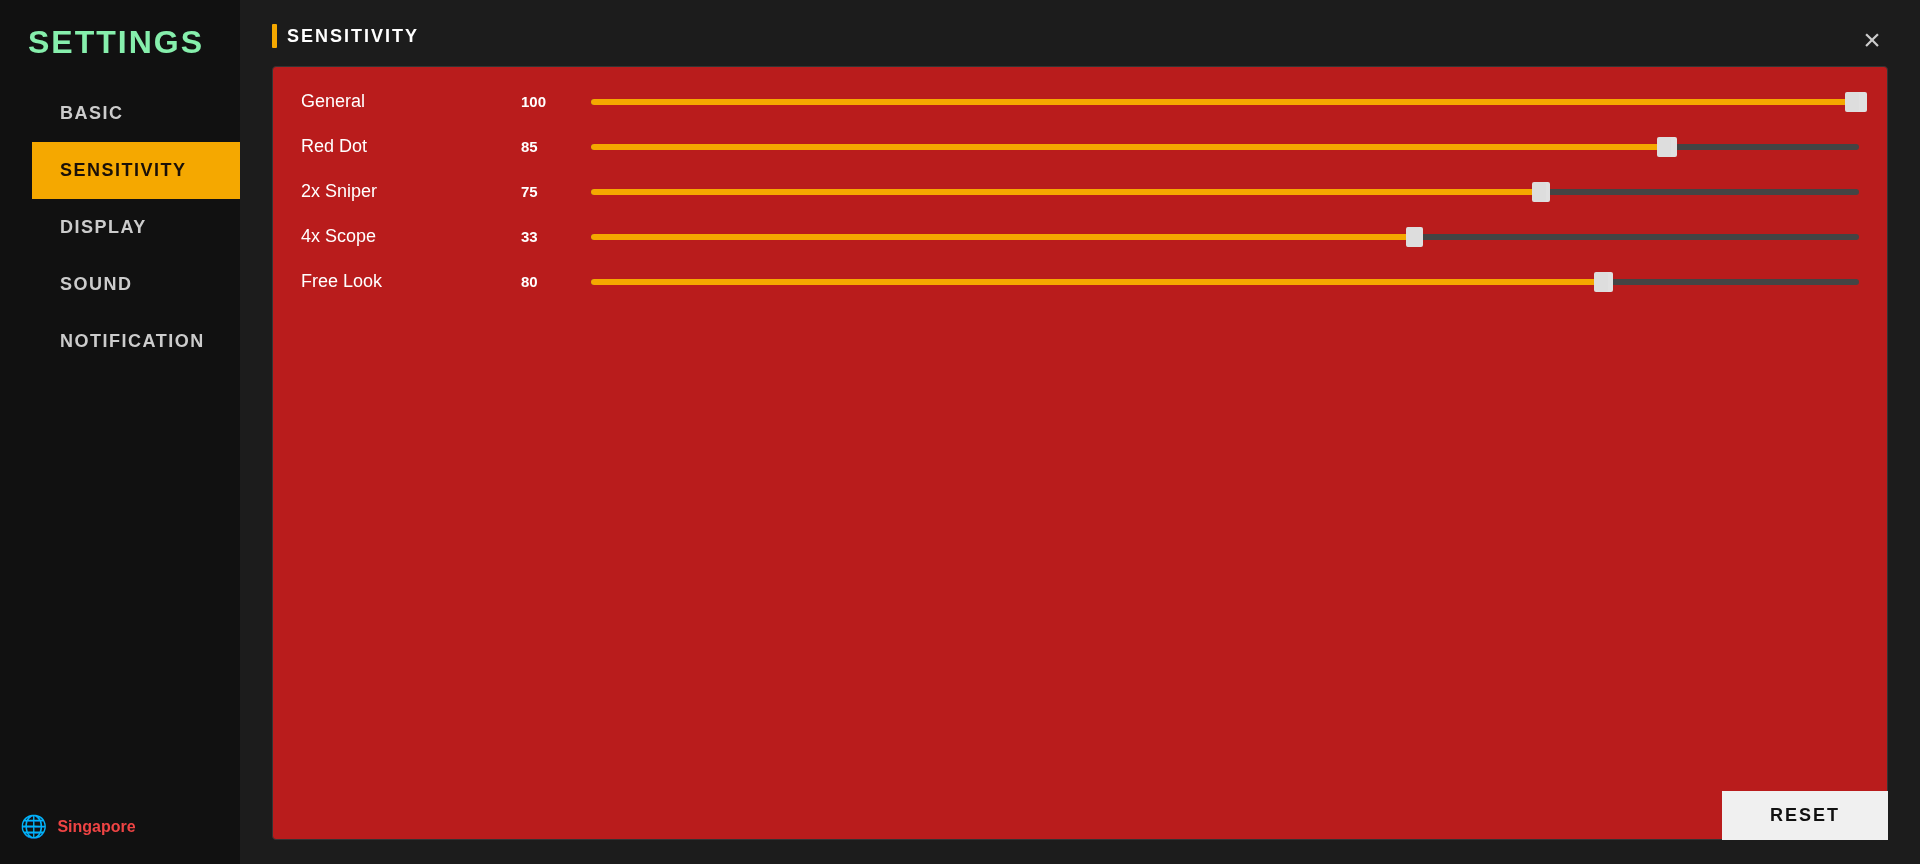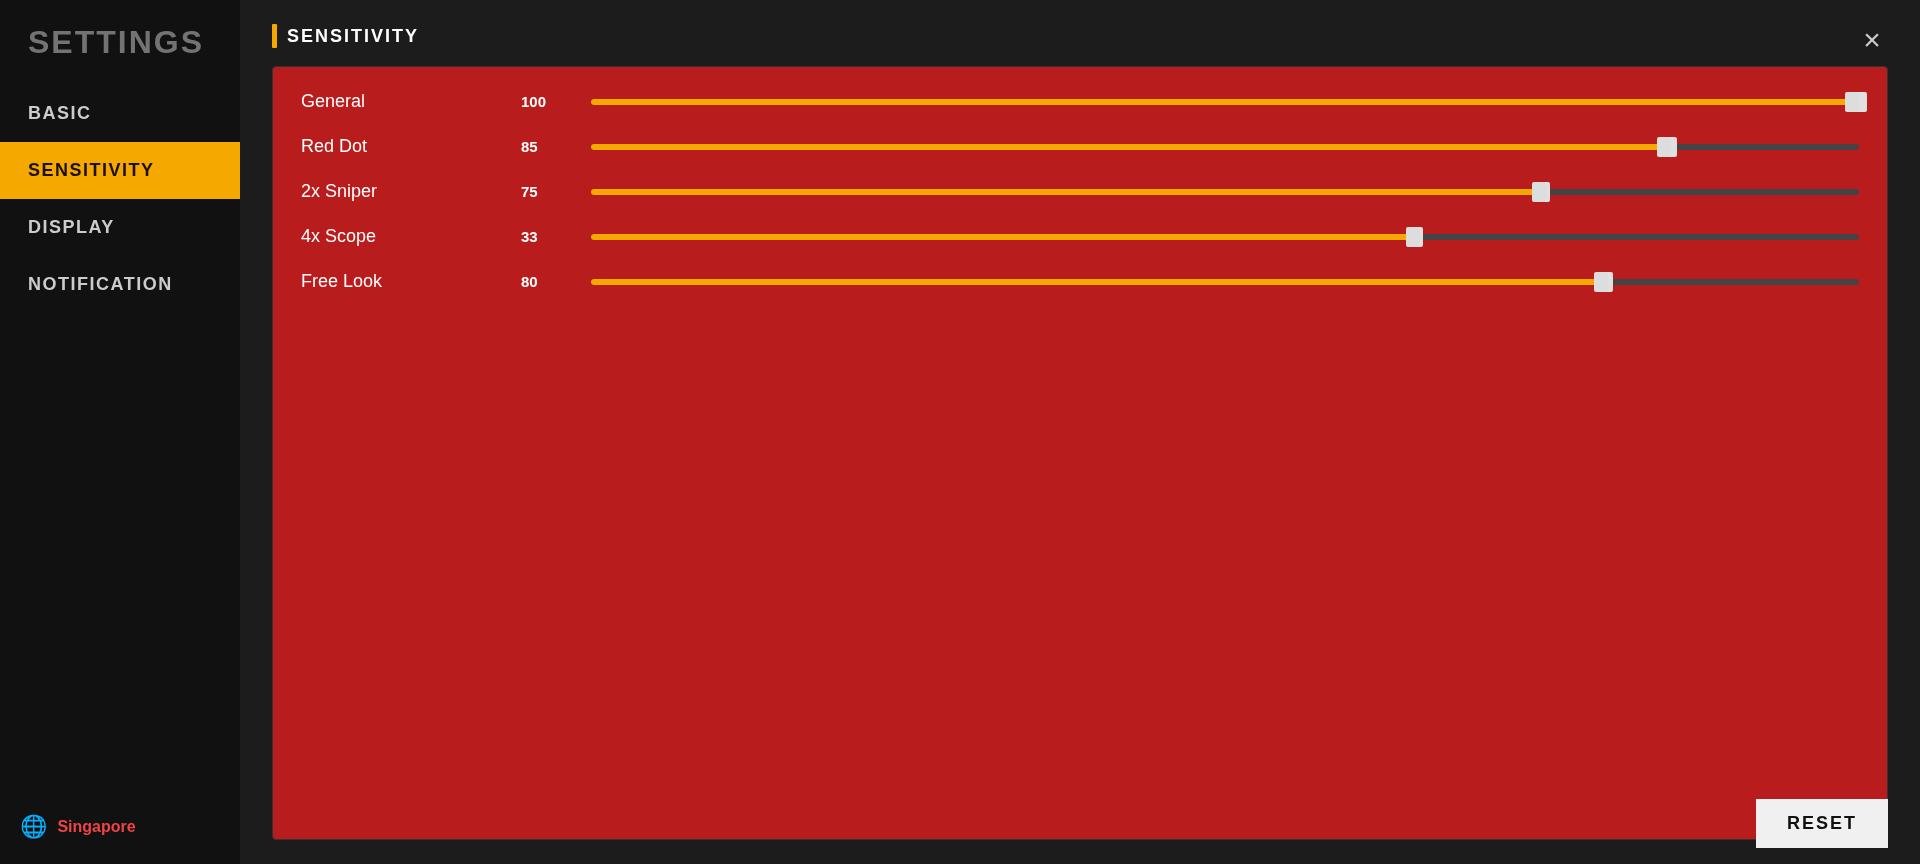--- a/index.html
+++ b/index.html
@@ -18,41 +18,42 @@
       width: 240px;
       height: 864px;
       background: #111111;
       display: flex;
       flex-direction: column;
       flex-shrink: 0;
       position: relative;
     }
 
     .sidebar-title {
-      color: #737373;
+      color: #86efac;
       font-size: 32px;
       font-weight: 900;
       padding: 24px 28px 20px 28px;
       letter-spacing: 2px;
     }
 
     .sidebar-nav {
       display: flex;
       flex-direction: column;
       margin-top: 4px;
     }
 
     .nav-item {
       padding: 18px 28px;
       color: #cccccc;
       font-size: 18px;
       font-weight: 800;
       letter-spacing: 1.5px;
       cursor: pointer;
       text-transform: uppercase;
+      margin-left: 32px;
     }
 
     .nav-item.active {
       background: #f5a800;
       color: #1a1008;
     }
 
     .sidebar-footer {
       position: absolute;
       bottom: 24px;
@@ -249,29 +250,29 @@
       height: 20px;
       background: #ddd;
       border-radius: 2px;
       cursor: pointer;
       border: none;
     }
 
     
     .reset-btn {
       position: absolute;
-      bottom: 16px;
+      bottom: 24px;
       right: 32px;
       background: #f0f0f0;
       color: #111;
       border: none;
       font-size: 18px;
       font-weight: 800;
       letter-spacing: 2px;
-      padding: 14px 31px;
+      padding: 14px 48px;
       cursor: pointer;
       text-transform: uppercase;
     }
   </style>
 </head>
 <body>
 
 <div class="corner-deco">
   <svg width="80" height="80" viewBox="0 0 80 80">
     <line x1="80" y1="0" x2="50" y2="80" stroke="#f5a800" stroke-width="6"></line>
@@ -283,20 +284,21 @@
   <span class="close-x">×</span>
 </button>
 
 <aside class="sidebar">
   <div class="sidebar-title">SETTINGS</div>
   <nav class="sidebar-nav">
 
   <div class="nav-item">BASIC</div>
       <div class="nav-item active">SENSITIVITY</div>
       <div class="nav-item">DISPLAY</div>
+      <div class="nav-item">SOUND</div>
       <div class="nav-item">NOTIFICATION</div>
     </nav>
   <div class="sidebar-footer">
     <span style="font-size:22px;">🌐</span>
     <span class="region-label">Singapore</span>
   </div>
 </aside>
 
 <main class="main-content">
   <div class="section-header">

